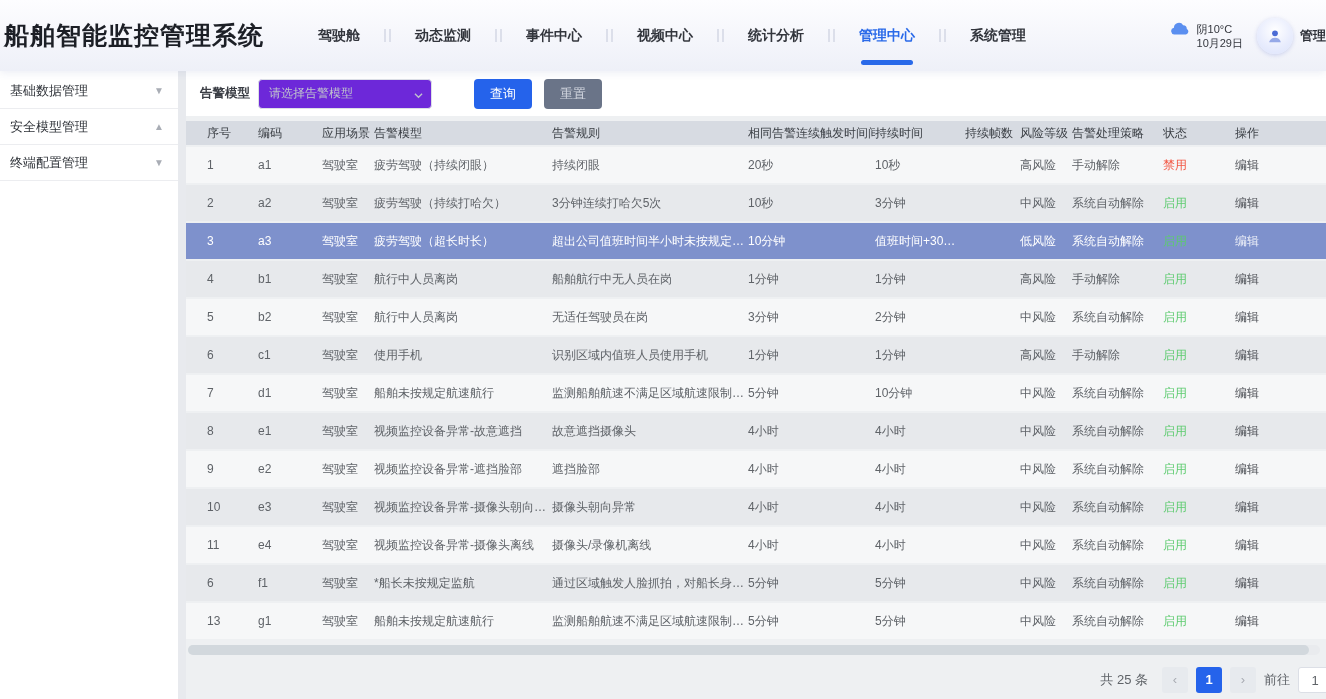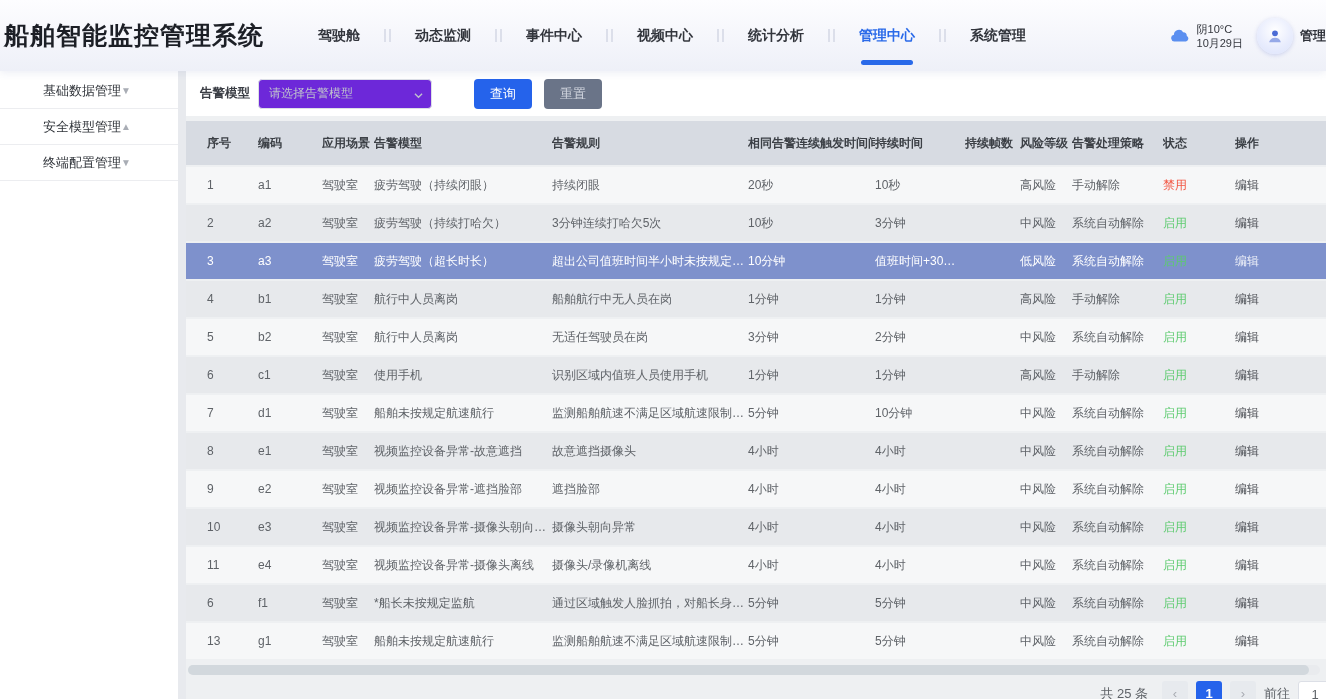--- a/index.html
+++ b/index.html
@@ -15,55 +15,55 @@
     box-shadow:0 2px 8px rgba(70,90,160,.10);
     padding:0 0 0 4px; z-index:5;
   }
   .app-title { font-size:25px; font-weight:700; color:#1c1f26; letter-spacing:1px; white-space:nowrap; }
   .main-nav { display:flex; align-items:center; margin-left:30px; }
   .nav-item { position:relative; font-size:14px; font-weight:600; color:#33363d; padding:0 24px; cursor:pointer; white-space:nowrap; height:71px; line-height:71px; }
   .nav-item.active { color:#2a6ae9; }
   .nav-underline { position:absolute; left:50%; transform:translateX(-50%); bottom:6px; width:52px; height:5px; border-radius:3px; background:#2a6ae9; }
   .nav-sep { display:flex; gap:3px; align-items:center; }
   .nav-sep i { display:block; width:2px; height:13px; background:#dcdfea; }
-  .weather { display:flex; align-items:center; gap:6px; margin-left:auto; }
+  .weather { display:flex; align-items:flex-start; gap:6px; margin-left:auto; }
   .weather-txt { font-size:11px; color:#33363d; line-height:14px; white-space:nowrap; }
   .cloud-icon { width:20px; height:14px; }
   .user { display:flex; align-items:center; gap:7px; margin-left:14px; padding-right:0; }
   .avatar { width:36px; height:36px; border-radius:50%; background:radial-gradient(circle at 50% 35%, #ffffff 0%, #e9edfd 55%, #dbe2fb 100%); box-shadow:0 1px 4px rgba(80,100,200,.25); display:flex; align-items:center; justify-content:center; }
   .user-label { font-size:13px; font-weight:600; color:#2f323a; white-space:nowrap; }
 
   
   .body { display:flex; height:628px; }
   .sidebar { width:178px; background:#ffffff; height:100%; padding-top:2px; }
   .side-gap { width:8px; background:#e8eaee; height:100%; }
   .main { flex:1; display:flex; flex-direction:column; overflow:hidden; background:#eef0f2; }
 
   
-  .side-group-header { display:flex; align-items:center; justify-content:center; height:36px; padding:0 14px 0 10px; border-bottom:1px solid #ecedf0; cursor:pointer; }
+  .side-group-header { display:flex; align-items:center; justify-content:space-between; height:36px; padding:0 14px 0 10px; border-bottom:1px solid #ecedf0; cursor:pointer; }
   .side-group-header .lbl { font-size:13px; font-weight:500; color:#2f3339; }
   .side-group-header .chev { font-size:10px; color:#a9adb5; }
   .side-children { padding:3px 1px 10px 1px; }
   .side-sub { height:30px; line-height:30px; text-align:center; font-size:13px; margin:0 1px 4px 1px; background:#ececee; color:#3a3d44; cursor:pointer; }
   .side-sub.active { background:#8292ca; color:#5565ab; font-weight:600; }
 
   
   .filter-bar { display:flex; align-items:center; height:45px; background:#ffffff; padding-left:14px; flex:none; }
   .filter-label { font-size:12.5px; font-weight:700; color:#3b3e45; margin-right:8px; white-space:nowrap; }
   .select-box { position:relative; width:174px; height:30px; border:1px solid #dcdfe6; border-radius:4px; background:#6d28d9; display:flex; align-items:center; padding:0 24px 0 10px; cursor:pointer; }
   .select-box .ph { font-size:12px; color:#bfc3cc; white-space:nowrap; overflow:hidden; }
   .select-box .chevron { position:absolute; right:8px; top:11px; width:9px; height:9px; }
   .btn { height:30px; border:none; border-radius:4px; font-size:13px; padding:0 16px; cursor:pointer; font-family:inherit;text-align:right; }
   .btn-primary { background:#2563eb; color:#ffffff; margin-left:42px; }
   .btn-gray { background:#6a7488; color:#d3d7e0; margin-left:12px; }
 
   
   .table-wrap { margin-top:3px; flex:none; }
   table { width:100%; table-layout:fixed; border-collapse:separate; border-spacing:0 2px; }
-  thead th { background:#d7dbe2; height:44px; font-size:12px; font-weight:700; color:#3c4046; text-align:left; padding:0; white-space:nowrap; overflow:hidden; }
+  thead th { background:#d7dbe2; height:24px; font-size:12px; font-weight:400; color:#3c4046; text-align:left; padding:0; white-space:nowrap; overflow:hidden; }
   tbody td { height:36px; font-size:12px; color:#5f6368; padding:0; white-space:nowrap; overflow:hidden; text-overflow:ellipsis; }
   tr.odd td { background:#f6f7f8; }
   tr.even td { background:#e7e9ec; }
   tr.selected td { background:#7e91cc; color:#ffffff; }
   th:first-child, td:first-child { padding-left:21px; }
   .status { font-size:12px; }
   .status.enabled { color:#5dcb6f; }
   .status.disabled { color:#f25542; }
   .edit-link { color:#4c4f55; cursor:pointer; }
   tr.selected .edit-link { color:#eef0f8; }

